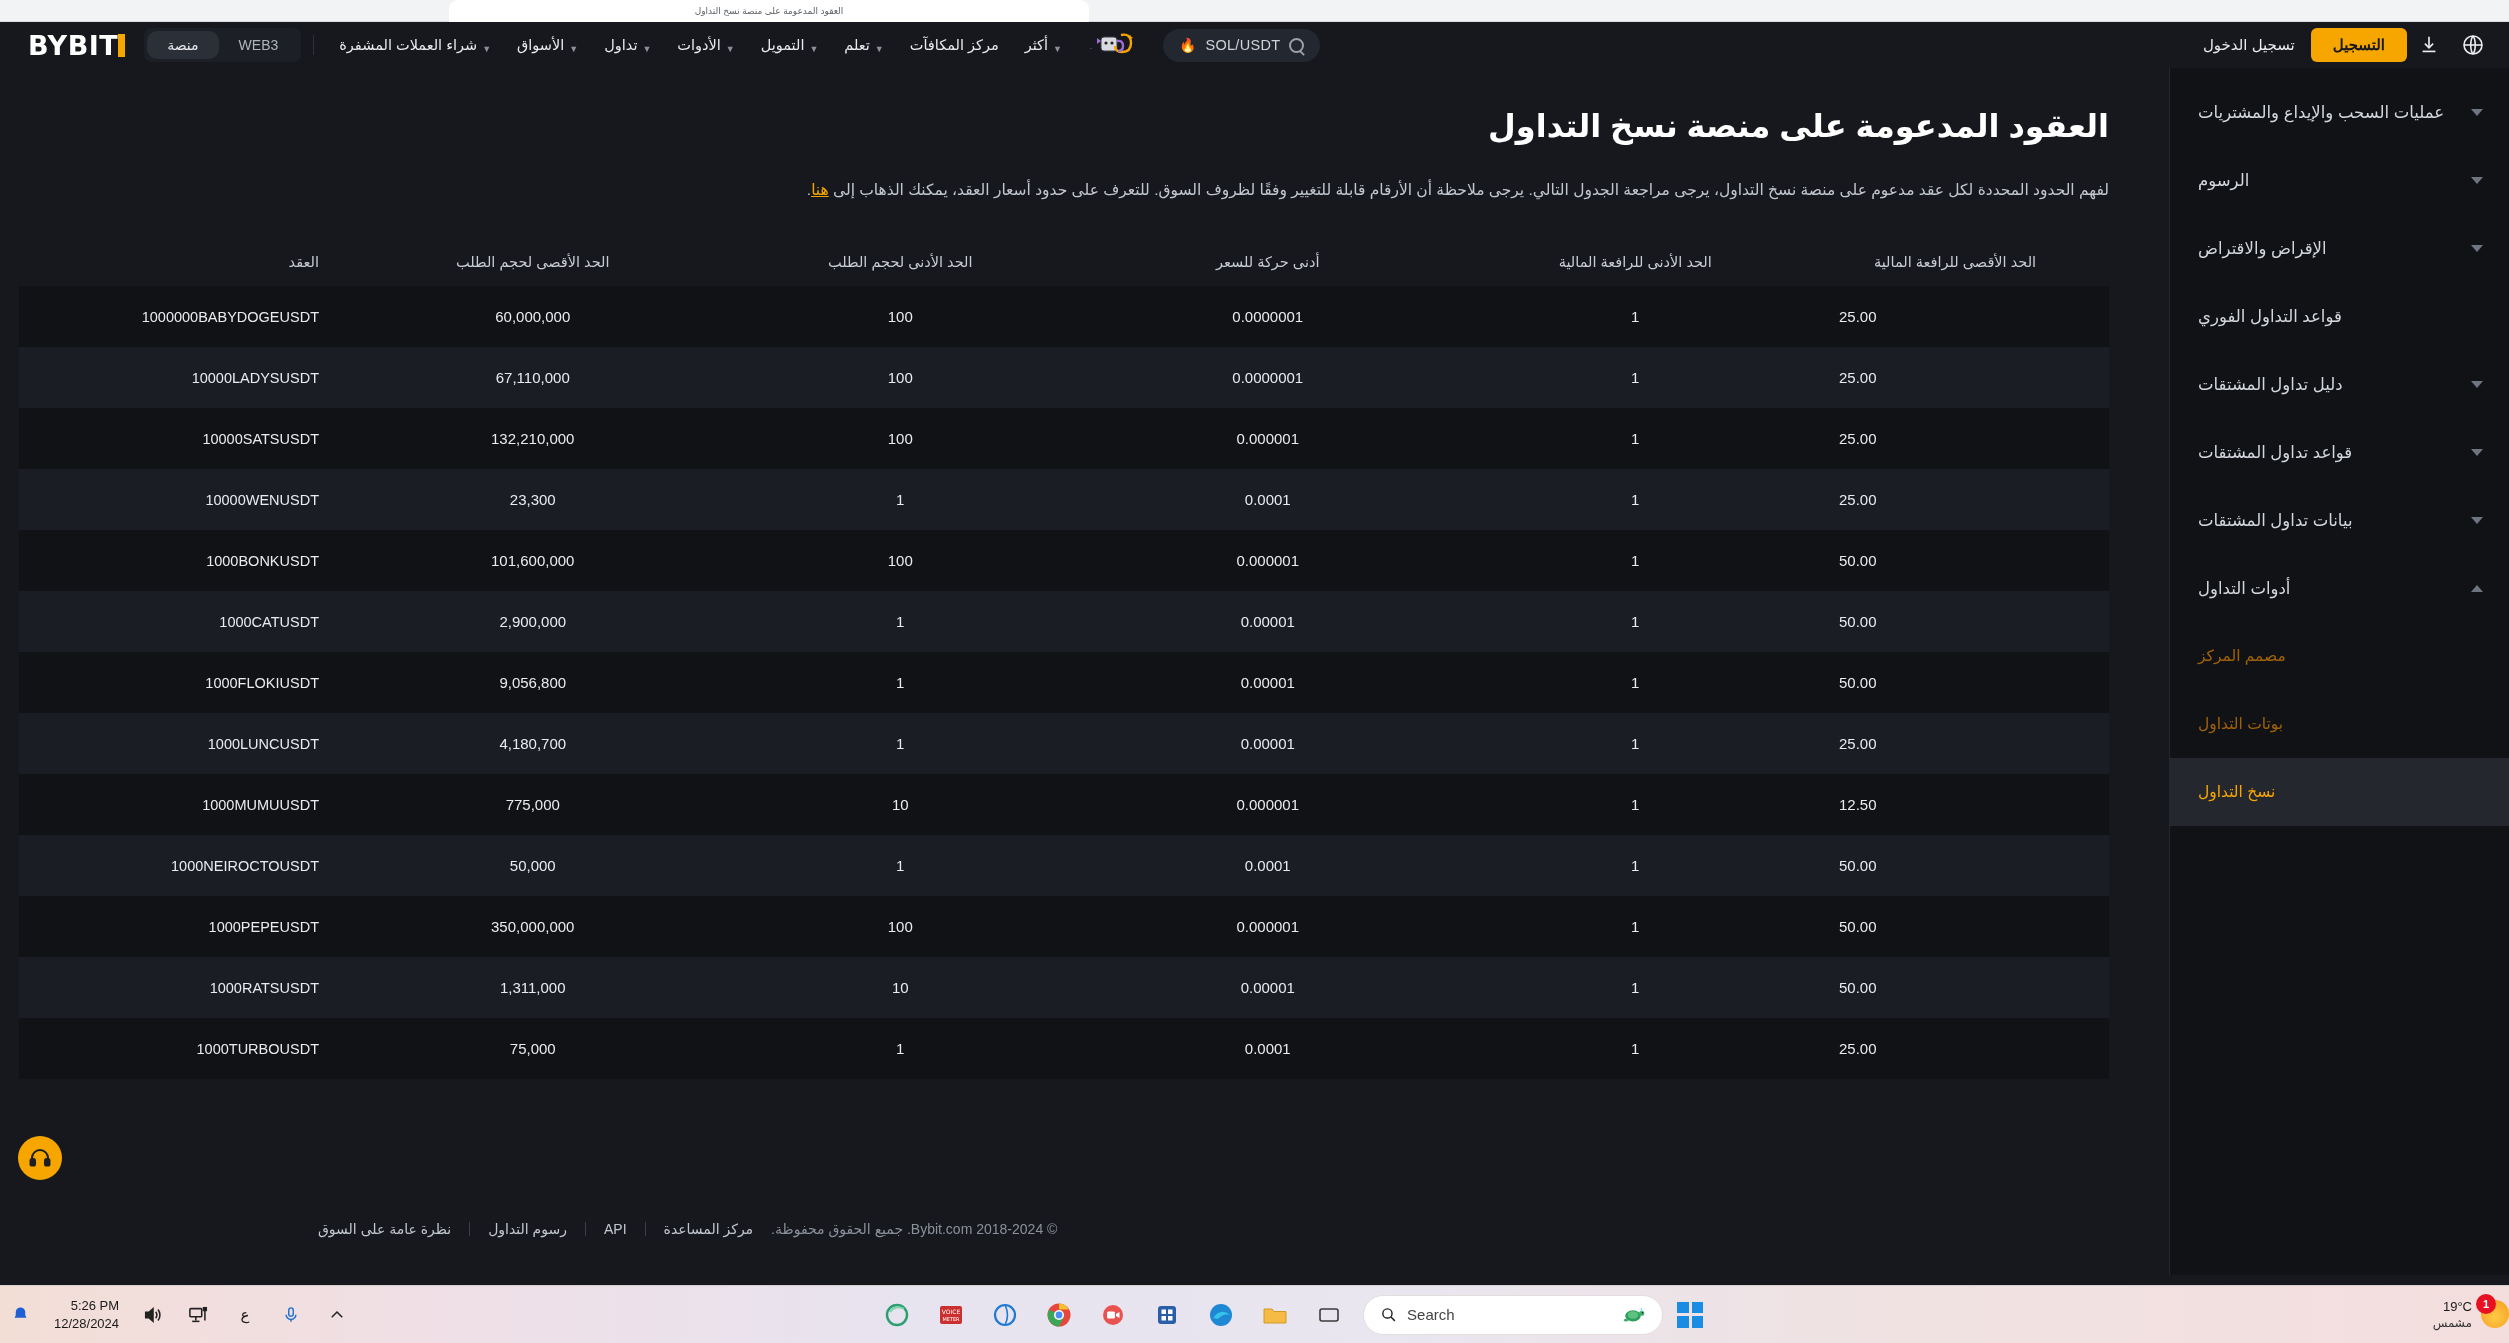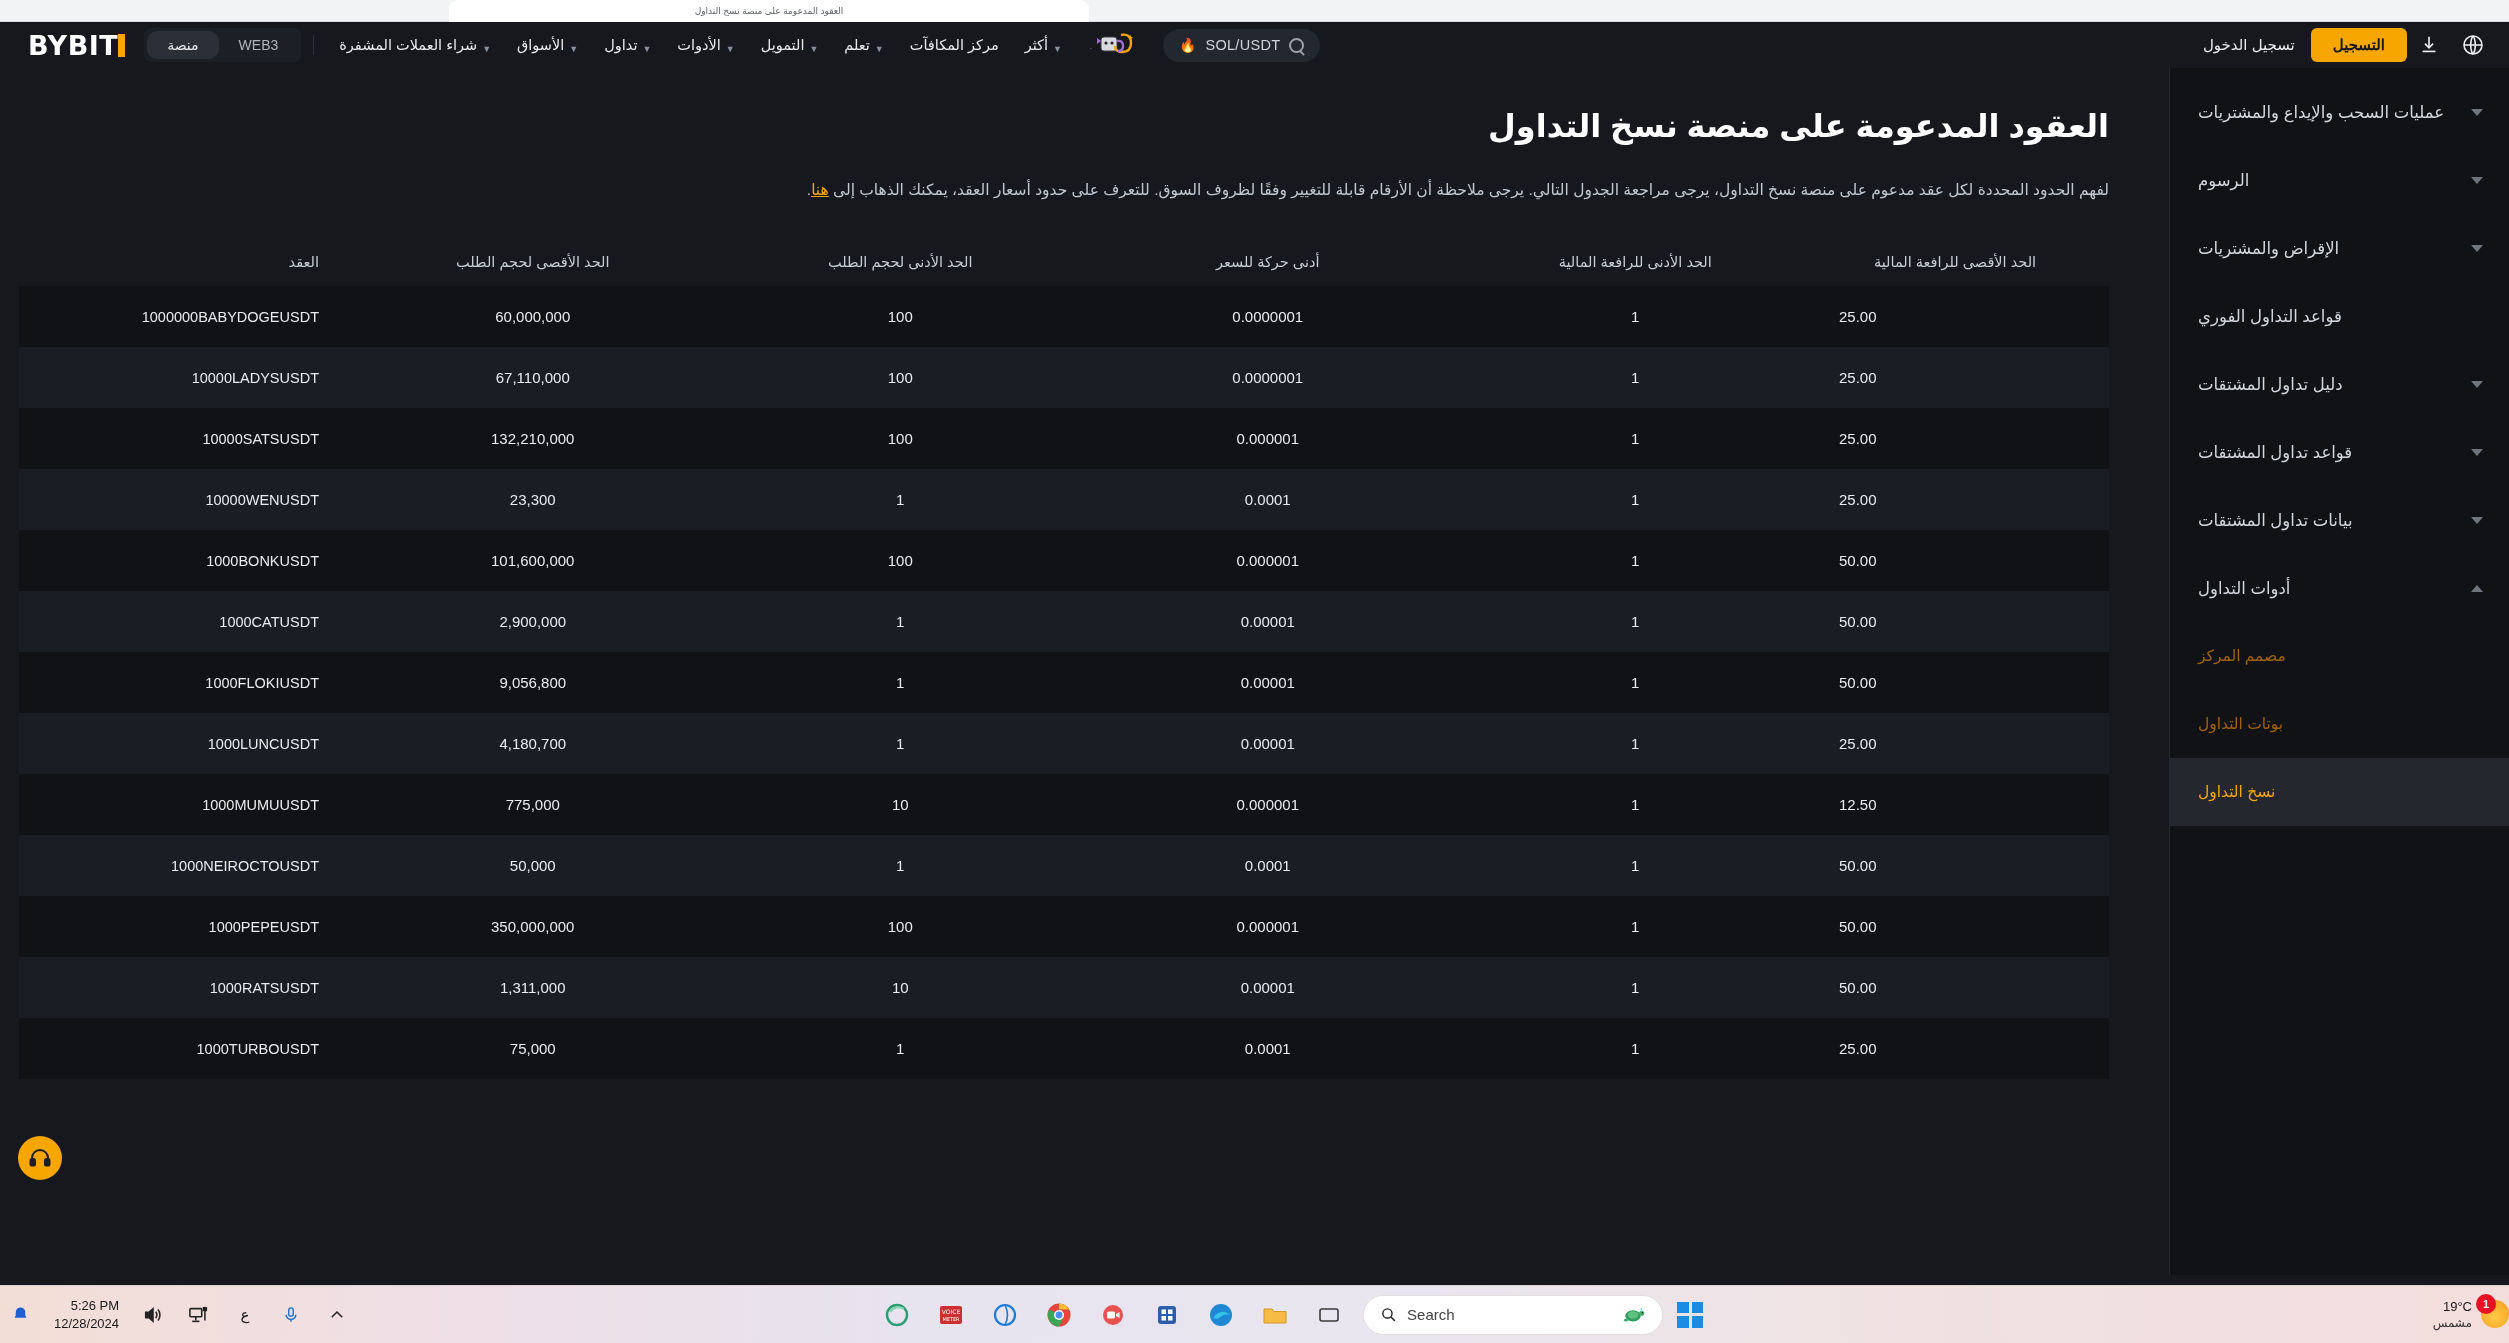--- a/index.html
+++ b/index.html
@@ -288,21 +288,21 @@
   <div class="sidebar">
     <div class="side-item">
       <span class="lbl">عمليات السحب والإيداع والمشتريات</span>
       <span class="tri down"></span>
     </div>
     <div class="side-item">
       <span class="lbl">الرسوم</span>
       <span class="tri down"></span>
     </div>
     <div class="side-item">
-      <span class="lbl">الإقراض والمشتريات</span>
+      <span class="lbl">الإقراض والاقتراض</span>
       <span class="tri down"></span>
     </div>
     <div class="side-item">
       <span class="lbl">قواعد التداول الفوري</span>
     </div>
     <div class="side-item">
       <span class="lbl">دليل تداول المشتقات</span>
       <span class="tri down"></span>
     </div>
     <div class="side-item">
@@ -506,20 +506,32 @@
                   <span>1000TURBOUSDT</span>
                 </td>
               </tr>
             </tbody>
         </table>
       </div>
 
     </div>
   </div>
 
+  <div class="footer">
+    <div class="flinks">
+      <span class="flink">نظرة عامة على السوق</span>
+      <span class="fsep"></span>
+      <span class="flink">رسوم التداول</span>
+      <span class="fsep"></span>
+      <span class="flink">API</span>
+      <span class="fsep"></span>
+      <span class="flink">مركز المساعدة</span>
+    </div>
+    <span class="copy">© 2018-2024 Bybit.com. جميع الحقوق محفوظة.</span>
+  </div>
 
   <div class="support">
     <svg width="24" height="24" viewBox="0 0 24 24" fill="none" stroke="#1d1f25" stroke-width="2">
       <path d="M4 13v-1a8 8 0 0 1 16 0v1"></path>
       <rect x="2.5" y="13" width="4.5" height="6.5" rx="1.6" fill="#1d1f25"></rect>
       <rect x="17" y="13" width="4.5" height="6.5" rx="1.6" fill="#1d1f25"></rect>
     </svg>
   </div>
 
 </div>

